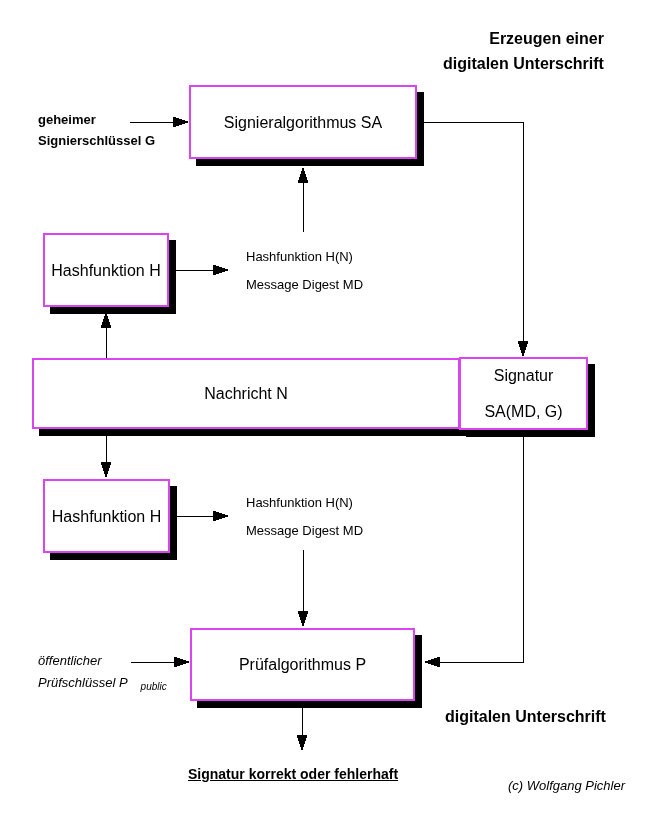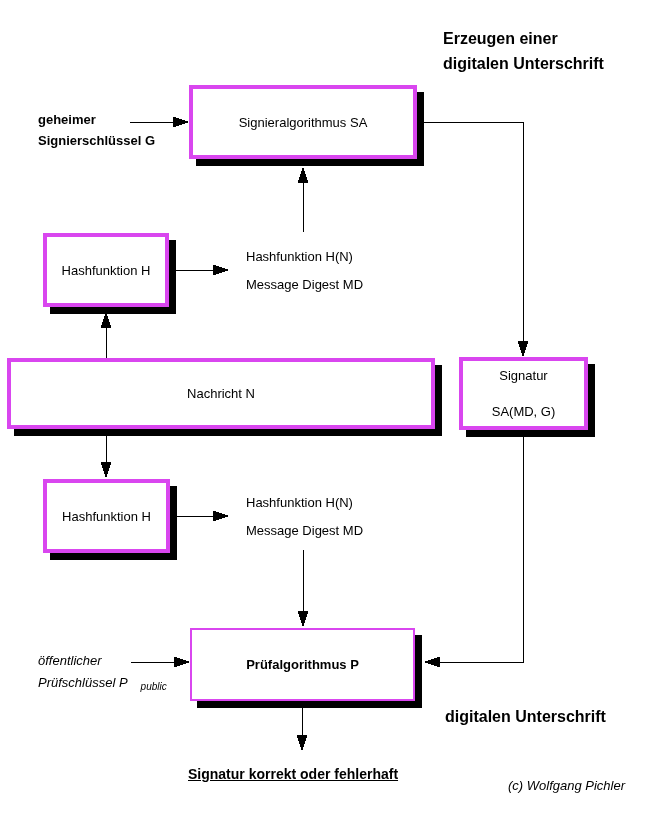--- a/index.html
+++ b/index.html
@@ -18,36 +18,36 @@
   }
   #connector-layer {
     position: absolute;
     left: 0; top: 0;
     width: 653px; height: 813px;
   }
   .node {
     position: absolute;
     box-sizing: border-box;
     background: #ffffff;
-    border: 4px solid #d946ef;
+    border: 2px solid #d946ef;
     box-shadow: 7px 7px 0 0 #000000;
     display: flex;
     flex-direction: column;
     align-items: center;
     justify-content: center;
-    font-size: 13px;
+    font-size: 16px;
     line-height: 21px;
     text-align: center;
   }
   #signier-box   { left: 189px; top:  85px; width: 228px; height: 74px; }
   #hash-box-top  { left:  43px; top: 233px; width: 126px; height: 74px; }
-  #nachricht-box { left:  7px; top: 358px; width: 428px; height: 71px; text-align: center; }
+  #nachricht-box { left:  32px; top: 358px; width: 428px; height: 71px; text-align: center; }
   #signatur-box  { left: 459px; top: 357px; width: 129px; height: 73px; gap: 15px; }
   #hash-box-bottom { left: 43px; top: 479px; width: 127px; height: 74px; }
-  #pruef-box     { left: 190px; top: 628px; width: 225px; height: 73px; border-width: 2px; font-weight: bold; }
+  #pruef-box     { left: 190px; top: 628px; width: 225px; height: 73px; border-width: 2px; }
 
   .label {
     position: absolute;
     font-size: 13px;
     line-height: 21px;
     white-space: nowrap;
   }
   #geheimer-label      { left: 38px;  top: 109px; font-weight: bold; }
   #hash-md-top-label   { left: 246px; top: 243px; line-height: 28px; }
   #hash-md-bottom-label{ left: 246px; top: 489px; line-height: 28px; }
@@ -57,20 +57,21 @@
     position: relative;
     top: 3px;
     padding-left: 13px;
   }
   .big-title {
     position: absolute;
     font-size: 16px;
     font-weight: bold;
     line-height: 25px;
     white-space: nowrap;
+    text-align: right;
   }
   #title-create { left: 443px; top: 26px; }
   #title-verify { left: 445px; top: 704px; }
   #result-label {
     position: absolute;
     left: 188px; top: 766px;
     font-size: 14px;
     font-weight: bold;
     text-decoration: underline;
     white-space: nowrap;

